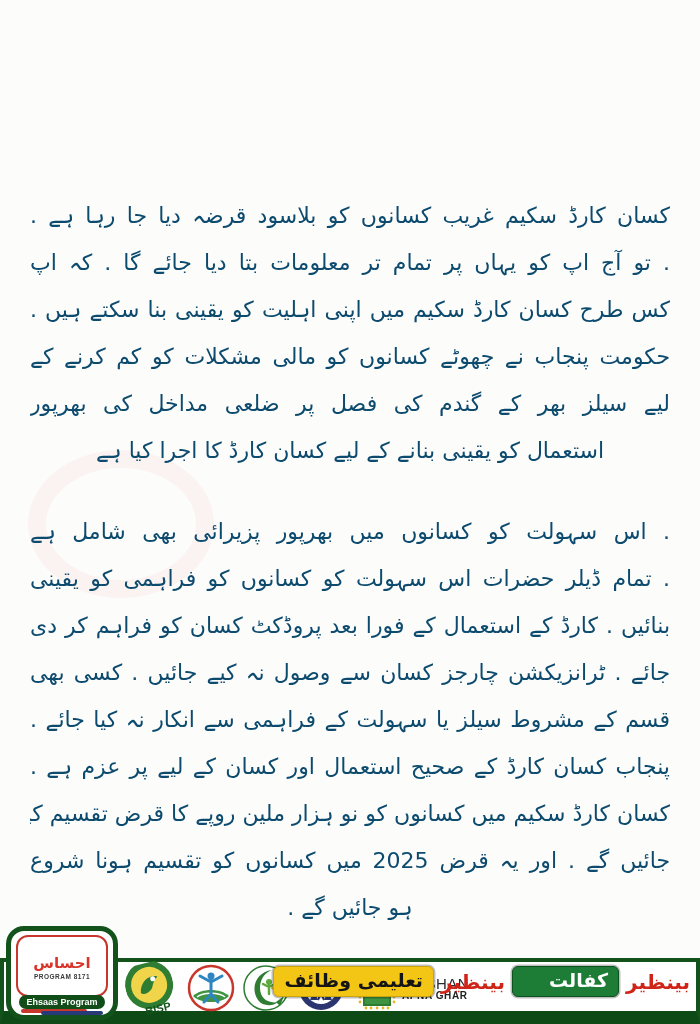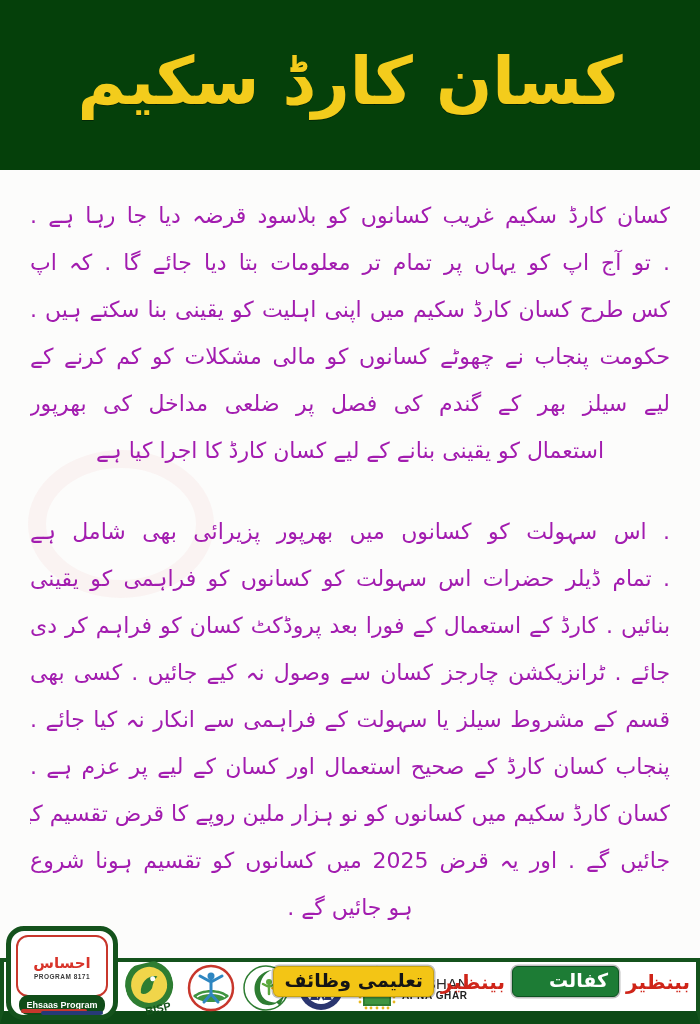--- a/index.html
+++ b/index.html
@@ -13,21 +13,21 @@
     background:#05400a;display:flex;align-items:center;justify-content:center;
   }
   .header-title{
     direction:rtl;color:#f3cc1c;font-size:66px;font-weight:bold;
     transform:translateY(-4px);letter-spacing:1px;white-space:nowrap;
     text-shadow:0 1px 0 rgba(0,0,0,.35);
   }
   
   .body-text{
     position:absolute;left:30px;top:192px;width:640px;
-    direction:rtl;color:#a21caf;
+    direction:rtl;color:#0c4a6e;
   }
   .uline{
     height:47px;line-height:47px;font-size:22px;font-weight:500;
     text-align:justify;text-align-last:justify;overflow:hidden;white-space:nowrap;
   }
   .uline.center{text-align:center;text-align-last:center;}
   .pgap{height:34px;}
   .watermark{
     position:absolute;left:28px;top:450px;width:150px;height:112px;
     border:18px solid rgba(215,70,70,.05);border-radius:50%;
@@ -46,21 +46,21 @@
     box-sizing:border-box;overflow:hidden;
   }
   .ehsaas-inner{
     position:absolute;left:5px;top:4px;right:5px;height:58px;
     border:2px solid #c8372c;border-radius:12px;
     display:flex;flex-direction:column;align-items:center;justify-content:center;
   }
   .ehsaas-urdu{direction:rtl;color:#d8342a;font-size:15px;font-weight:bold;line-height:20px;}
   .ehsaas-program{color:#3a3a3a;font-size:6.5px;font-weight:bold;letter-spacing:.5px;font-family:"Liberation Sans",sans-serif;}
   .ehsaas-pill{
-    position:absolute;left:8px;right:8px;top:64px;height:20px;border-radius:9px;
+    position:absolute;left:8px;right:8px;top:64px;height:14px;border-radius:9px;
     background:#114d19;color:#ffffff;font-size:9px;font-weight:bold;
     display:flex;align-items:center;justify-content:center;font-family:"Liberation Sans",sans-serif;
   }
   .ehsaas-stripe-red{position:absolute;left:10px;right:26px;bottom:2px;height:4px;background:#c8372c;border-radius:2px;}
   .ehsaas-stripe-blue{position:absolute;left:30px;right:10px;bottom:0;height:4px;background:#273a77;border-radius:2px;}
   
   .logo-row{
     position:absolute;left:126px;top:962px;height:52px;z-index:2;
     display:flex;align-items:center;gap:7px;
   }
@@ -85,23 +85,20 @@
     box-shadow:0 0 0 1.5px rgba(0,0,0,.25);white-space:nowrap;
   }
   .badge-green{background:#1d7c35;color:#ffffff;border:1px solid #0c5220;padding-left:36px;}
   .badge-yellow{background:#f3c515;color:#151515;border:1px solid #caa40e;}
 </style>
 </head>
 <body>
 
 <div class="page">
 
-  <div class="header">
-    <div class="header-title">کسان کارڈ سکیم</div>
-  </div>
 
   <div class="watermark"></div>
 
   <div class="body-text">
     <div class="uline">کسان کارڈ سکیم غریب کسانوں کو بلاسود قرضہ دیا جا رہا ہے .</div>
     <div class="uline">. تو آج اپ کو یہاں پر تمام تر معلومات بتا دیا جائے گا . کہ اپ</div>
     <div class="uline">کس طرح کسان کارڈ سکیم میں اپنی اہلیت کو یقینی بنا سکتے ہیں .</div>
 
     <div class="uline">حکومت پنجاب نے چھوٹے کسانوں کو مالی مشکلات کو کم کرنے کے</div>
     <div class="uline">لیے سیلز بھر کے گندم کی فصل پر ضلعی مداخل کی بھرپور</div>

